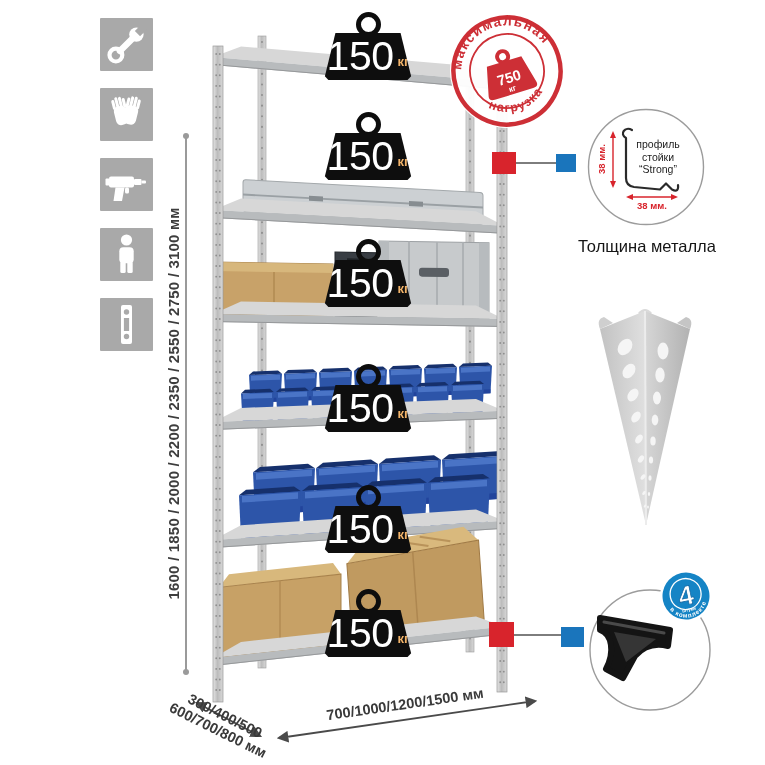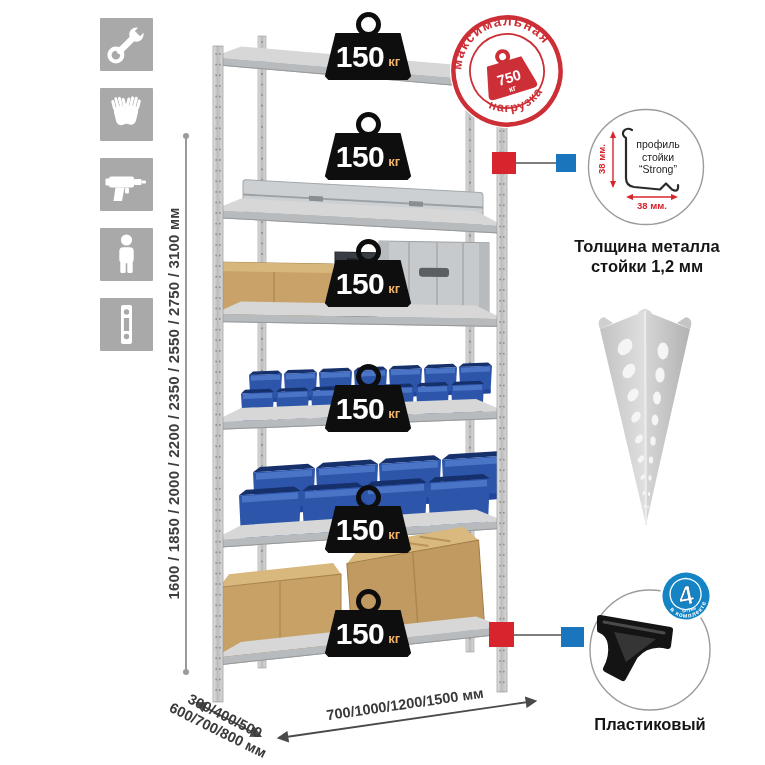--- a/index.html
+++ b/index.html
@@ -19,33 +19,33 @@
   
   .rack{position:absolute;left:195px;top:12px;width:330px;height:700px;z-index:2;}
 
   
   .weight{position:absolute;left:324px;width:88px;z-index:4;text-align:center;}
   .w-ring{width:15px;height:15px;border:5px solid #0d0d0d;border-radius:50%;margin:0 auto -4px auto;
           background:transparent;}
   .w-body{position:relative;height:47px;background:#0e0e0e;
     clip-path:polygon(13% 0,87% 0,99% 92%,95% 100%,5% 100%,1% 92%);
     display:flex;align-items:center;justify-content:center;gap:4px;}
-  .w-val{color:#ffffff;font-size:30px;font-weight:bold;line-height:1;letter-spacing:-0.5px;text-align:center;}
+  .w-val{color:#ffffff;font-size:41px;font-weight:normal;line-height:1;letter-spacing:-0.5px;text-align:center;}
   .w-unit{color:#f2b369;font-size:13px;font-weight:bold;line-height:1;margin-top:10px;}
 
   
   .stamp{position:absolute;left:447px;top:11px;width:120px;height:120px;z-index:5;}
   .profile-circle{position:absolute;left:586px;top:107px;width:120px;height:120px;z-index:1;}
   .post-detail{position:absolute;left:595px;top:303px;width:100px;height:230px;z-index:1;}
   .foot-circle{position:absolute;left:588px;top:588px;width:124px;height:124px;z-index:1;}
   .badge{position:absolute;left:659px;top:569px;width:54px;height:54px;z-index:3;}
 
   .caption{position:absolute;width:200px;text-align:center;color:#151515;font-size:16.5px;
            line-height:1.22;z-index:2;}
-  .caption .l{display:block;font-weight:bold;}
+  .caption .l{display:block;}
 
   
   .sq{position:absolute;z-index:3;}
   .sq.red{background:#d8242c;}
   .sq.blue{background:#1a75bc;}
   .conn-line{position:absolute;height:2px;background:#7d7d7d;z-index:2;}
 
   
   .bottom-dims{position:absolute;left:160px;top:688px;width:410px;height:77px;z-index:1;}
   .dim-label{position:absolute;font-size:14.5px;font-weight:bold;color:#3a3a3a;text-align:center;
@@ -350,21 +350,20 @@
       <polygon points="92,90 85,87 85,93" fill="#d8242c" stroke="none"></polygon>
     </g>
     <text transform="rotate(-90 19 52)" x="19" y="52" text-anchor="middle" font-size="9.5" font-weight="bold" fill="#d8242c">38 мм.</text>
     <text x="66" y="102" text-anchor="middle" font-size="9.5" font-weight="bold" fill="#d8242c">38 мм.</text>
     <text x="72" y="41" text-anchor="middle" font-size="10.5" fill="#1d1d1d">профиль</text>
     <text x="72" y="53.5" text-anchor="middle" font-size="10.5" fill="#1d1d1d">стойки</text>
     <text x="72" y="66" text-anchor="middle" font-size="10.5" fill="#1d1d1d">“Strong”</text>
   </svg>
   <div class="caption" style="left:547px;top:236px;">
     <span class="l">Толщина металла</span>
-    <span class="l">стойки 1,2 мм</span>
   </div>
 
   <svg class="post-detail" viewBox="0 0 100 230">
     <defs>
       <linearGradient id="gL" x1="0" y1="0" x2="1" y2="0">
         <stop offset="0" stop-color="#c2c2c2"></stop>
           <stop offset="1" stop-color="#e0e0e0"></stop>
       </linearGradient>
       <linearGradient id="gR" x1="0" y1="0" x2="1" y2="0">
         <stop offset="0" stop-color="#d6d6d6"></stop>
@@ -414,21 +413,20 @@
       <circle cx="27" cy="25" r="15.5" fill="none" stroke="#ffffff" stroke-width="1.3"></circle>
       <text x="27" y="36" text-anchor="middle" font-size="27" font-weight="bold" fill="#ffffff" stroke="#0d62a0" stroke-width="0.7">4</text>
       <text x="27" y="42.5" text-anchor="middle" font-size="4.6" font-weight="bold" fill="#ffffff">штуки</text>
       <path id="badgeArc" d="M7.9,35.7 A20.5,20.5 0 0 0 46.1,35.7" fill="none"></path>
       <text font-size="6.2" font-weight="bold" fill="#ffffff" letter-spacing="0.8">
         <textPath href="#badgeArc" startOffset="50%" text-anchor="middle">в комплекте</textPath>
       </text>
     </g>
   </svg>
   <div class="caption" style="left:550px;top:714px;">
-    <span class="l">Пластиковый</span>
   </div>
 
   <svg class="bottom-dims" viewBox="0 0 410 77">
     <defs>
       <marker id="arr" viewBox="0 0 10 10" refX="8" refY="5" markerWidth="6.5" markerHeight="6.5" orient="auto-start-reverse">
         <path d="M0,0 L10,5 L0,10 z" fill="#4a4a4a"></path>
       </marker>
     </defs>
     <line x1="37" y1="15" x2="100" y2="48" stroke="#4a4a4a" stroke-width="1.8" marker-start="url(#arr)" marker-end="url(#arr)"></line>
     <line x1="119" y1="50" x2="375" y2="13" stroke="#4a4a4a" stroke-width="1.8" marker-start="url(#arr)" marker-end="url(#arr)"></line>

